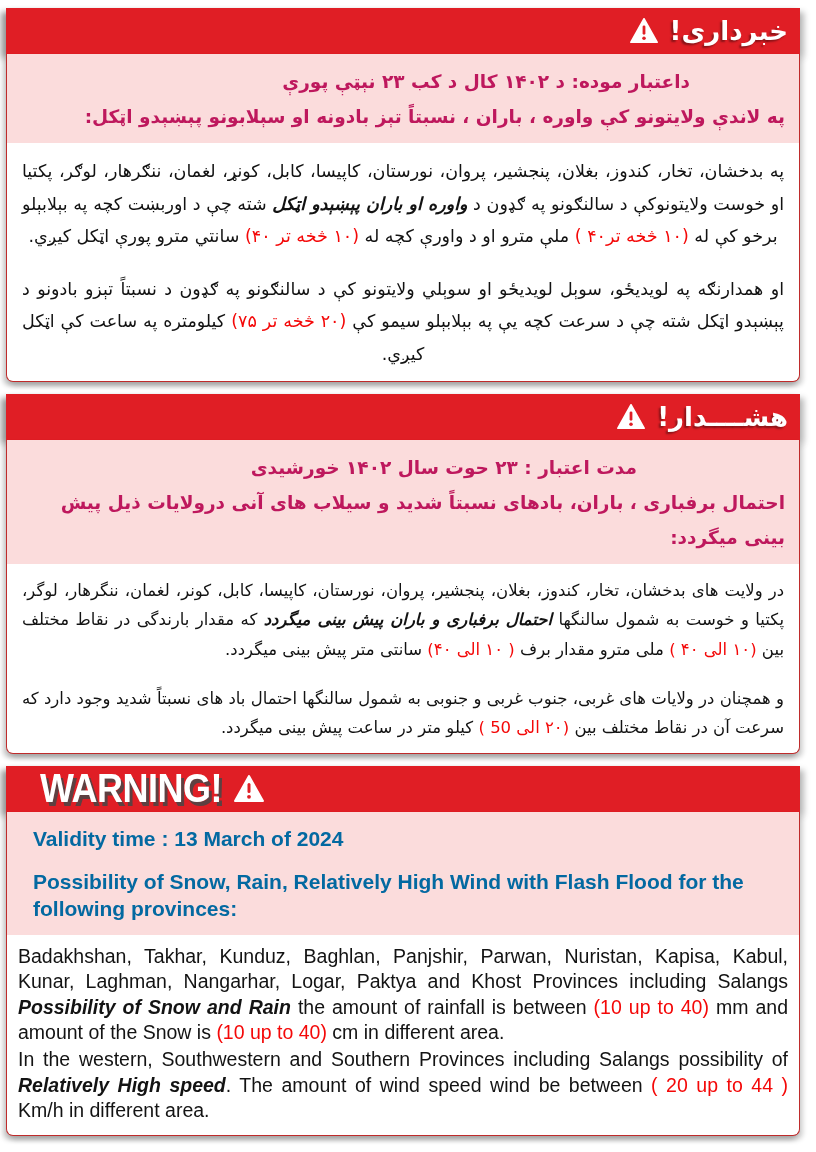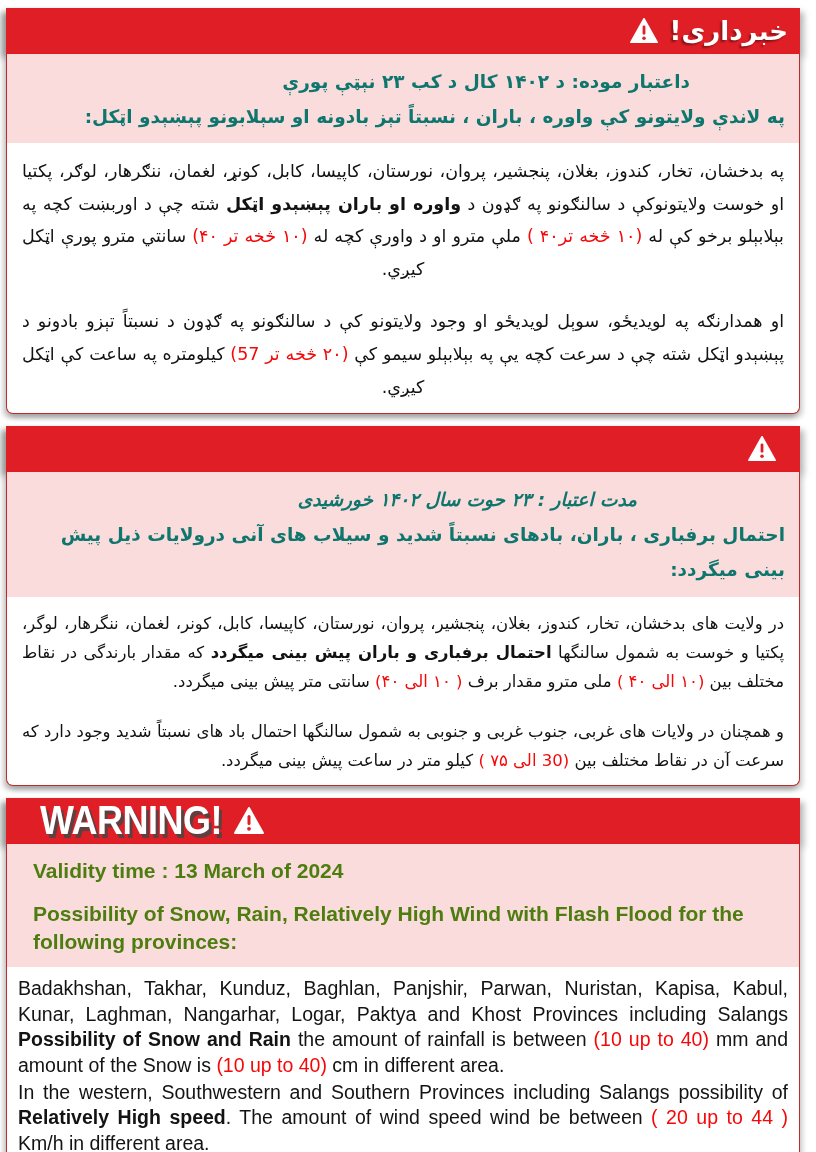--- a/index.html
+++ b/index.html
@@ -14,36 +14,36 @@
   .bt{color:#fff;font-weight:bold;text-shadow:-2px 2px 2px rgba(0,0,0,.38);}
   .bt.ar{font-family:"DejaVu Sans",sans-serif;font-size:26px;}
   .bt.en{font-size:36px;letter-spacing:-.5px;display:inline-block;transform:scaleY(1.12);
          text-shadow:3px 3px 0 rgba(70,70,70,.85);}
   .tri{display:inline-flex;margin:0 12px;}
 
   
   .cbox{border:1px solid #BF2B2B;border-top:none;border-radius:0 0 7px 7px;background:#fff;
         overflow:hidden;box-shadow:-3px 4px 5px rgba(0,0,0,.22),3px 4px 5px rgba(0,0,0,.18);}
   .pink{background:var(--pink,#FBDCDC);padding:10px 14px 9px 14px;font-weight:bold;}
-  .pink.ar{font-family:"DejaVu Sans",sans-serif;font-size:18.5px;line-height:1.9;color:#0f766e;}
-  .pink.en{font-size:21px;line-height:1.32;color:#4d7c0f;padding:13px 26px 12px 26px;}
+  .pink.ar{font-family:"DejaVu Sans",sans-serif;font-size:18.5px;line-height:1.9;color:#be185d;}
+  .pink.en{font-size:21px;line-height:1.32;color:#0369a1;padding:13px 26px 12px 26px;}
   .indent-r1{padding-left:0;padding-right:95px;}
-  .indent-r2{padding-right:148px;font-style:italic;}
+  .indent-r2{padding-right:148px;}
   .pink.en .validity{margin-bottom:15px;}
 
   .bodytxt{padding:12px 15px 10px 15px;}
   .bodytxt.ar{font-family:"DejaVu Sans",sans-serif;text-align:justify;color:#121212;}
   .bodytxt.pashto{font-size:17.5px;line-height:1.86;}
   .bodytxt.dari{font-size:16.5px;line-height:1.78;}
   .bodytxt p{margin:0;}
   .bodytxt p + p{margin-top:20px;}
   .last-center{text-align-last:center;}
   .bodytxt.en{font-size:19.5px;line-height:1.3;text-align:justify;color:#131313;padding:9px 11px 12px 11px;}
   .bodytxt.en p + p{margin-top:2px;}
-  .bold{font-weight:bold;}
+  .bold{font-weight:bold;font-style:italic;}
   .red{color:var(--alert-red,#F40808);}
 
   .gap{height:12px;}
 </style>
 </head>
 <body>
 
 <div class="page">
 
   <section>
@@ -57,45 +57,46 @@
         </svg>
       </span>
     </div>
     <div class="cbox">
       <div class="pink ar" dir="rtl">
         <div class="validity indent-r1">داعتبار موده:  د ۱۴۰۲ کال د کب ۲۳ نېټې پورې</div>
         <div class="subtitle">په لاندې ولایتونو کې واوره ، باران ، نسبتاً تېز بادونه  او سېلابونو پېښېدو اټکل:</div>
       </div>
       <div class="bodytxt ar pashto" dir="rtl">
         <p class="last-center"><span>په بدخشان، تخار، کندوز، بغلان، پنجشیر، پروان، نورستان، کاپیسا، کابل، کونړ، لغمان، ننګرهار، لوګر، پکتیا او خوست ولایتونوکې د سالنګونو په ګډون د </span><span class="bold">واوره او باران پېښېدو اټکل</span><span> شته چې د اوربښت کچه په بېلابېلو برخو کې له </span><span class="red">(۱۰ څخه تر۴۰ )</span><span> ملې مترو او د واورې کچه له </span><span class="red">(۱۰ څخه تر ۴۰)</span><span> سانتي مترو پورې اټکل کیږي.</span></p>
-        <p class="last-center"><span>او همدارنګه په لویدیځو، سوېل لویدیځو او وجود ولایتونو کې د سالنګونو په ګډون د نسبتاً تېزو بادونو د پېښېدو اټکل شته چې د سرعت کچه یې په بېلابېلو سیمو کې </span><span class="red">(۲۰ څخه تر 57)</span><span> کیلومتره په ساعت کې  اټکل کیږي.</span></p>
+        <p class="last-center"><span>او همدارنګه په لویدیځو، سوېل لویدیځو او سوېلي ولایتونو کې د سالنګونو په ګډون د نسبتاً تېزو بادونو د پېښېدو اټکل شته چې د سرعت کچه یې په بېلابېلو سیمو کې </span><span class="red">(۲۰ څخه تر ۷۵)</span><span> کیلومتره په ساعت کې  اټکل کیږي.</span></p>
       </div>
     </div>
   </section>
 
   <div class="gap"></div>
 
   <section>
     <div class="banner" dir="rtl">
+      <span class="bt ar">هشــــدار!</span>
       <span class="tri">
         <svg width="28" height="26" viewBox="0 0 30 28">
           <path d="M15 1 L29 26 H1 Z" fill="#ffffff" stroke="#ffffff" stroke-width="2" stroke-linejoin="round"></path>
           <rect x="13.5" y="8" width="3" height="10" rx="1.5" fill="#E01E25"></rect>
           <circle cx="15" cy="21.8" r="1.9" fill="#E01E25"></circle>
         </svg>
       </span>
     </div>
     <div class="cbox">
       <div class="pink ar" dir="rtl">
         <div class="validity indent-r2">مدت اعتبار : ۲۳ حوت سال  ۱۴۰۲ خورشیدی</div>
         <div class="subtitle">احتمال برفباری ، باران، بادهای نسبتاً شدید و سیلاب های آنی درولایات ذیل پیش بینی میگردد:</div>
       </div>
       <div class="bodytxt ar dari" dir="rtl">
         <p><span>در ولایت های بدخشان، تخار، کندوز، بغلان، پنجشیر، پروان، نورستان، کاپیسا، کابل، کونر، لغمان، ننگرهار، لوگر، پکتیا و خوست به شمول سالنگها </span><span class="bold">احتمال برفباری و باران پیش بینی میگردد</span><span> که مقدار  بارندگی در نقاط مختلف بین </span><span class="red">(۱۰ الی ۴۰ )</span><span> ملی مترو مقدار برف </span><span class="red">( ۱۰ الی ۴۰)</span><span> سانتی متر پیش بینی میگردد.</span></p>
-        <p><span>و همچنان در ولایات های غربی، جنوب غربی و جنوبی به شمول سالنگها احتمال باد های نسبتاً شدید وجود دارد که سرعت آن در نقاط مختلف بین </span><span class="red">(30 الی ۷۵ )</span><span> کیلو متر در ساعت پیش بینی میگردد.</span></p>
+        <p><span>و همچنان در ولایات های غربی، جنوب غربی و جنوبی به شمول سالنگها احتمال باد های نسبتاً شدید وجود دارد که سرعت آن در نقاط مختلف بین </span><span class="red">(۲۰ الی 50 )</span><span> کیلو متر در ساعت پیش بینی میگردد.</span></p>
       </div>
     </div>
   </section>
 
   <div class="gap"></div>
 
   <section>
     <div class="banner ltr">
       <span class="bt en">WARNING!</span>
       <span class="tri">

